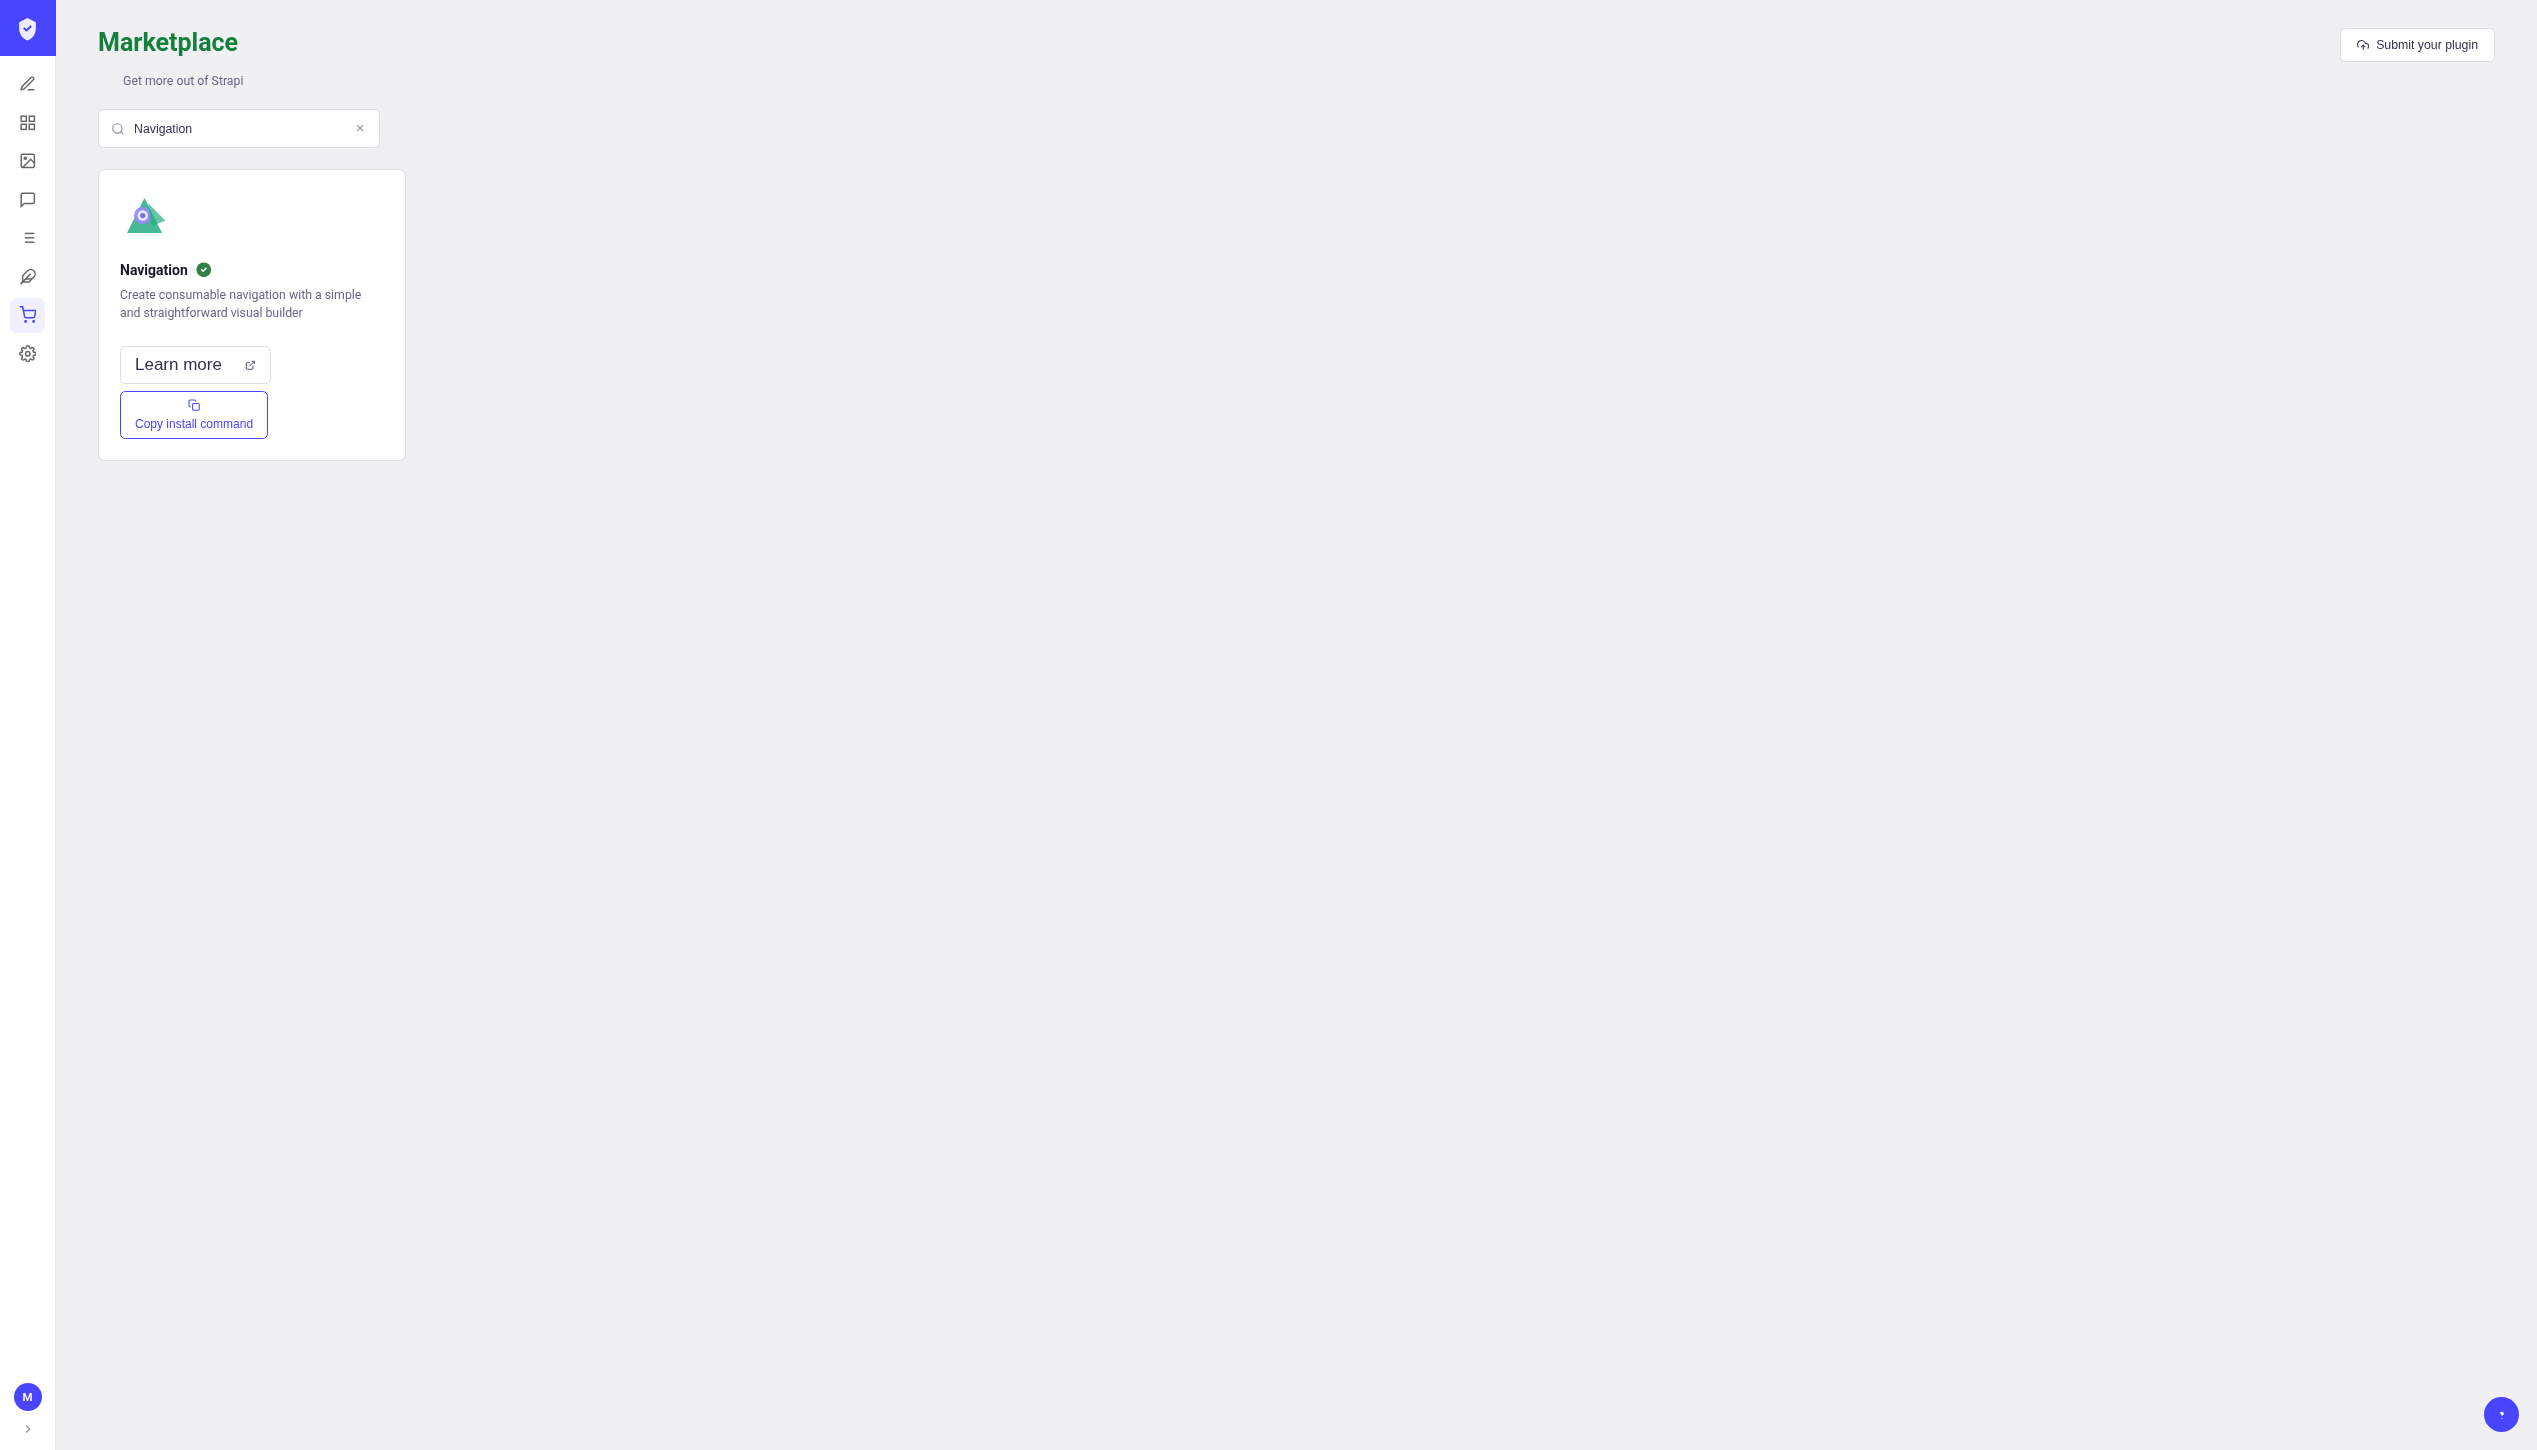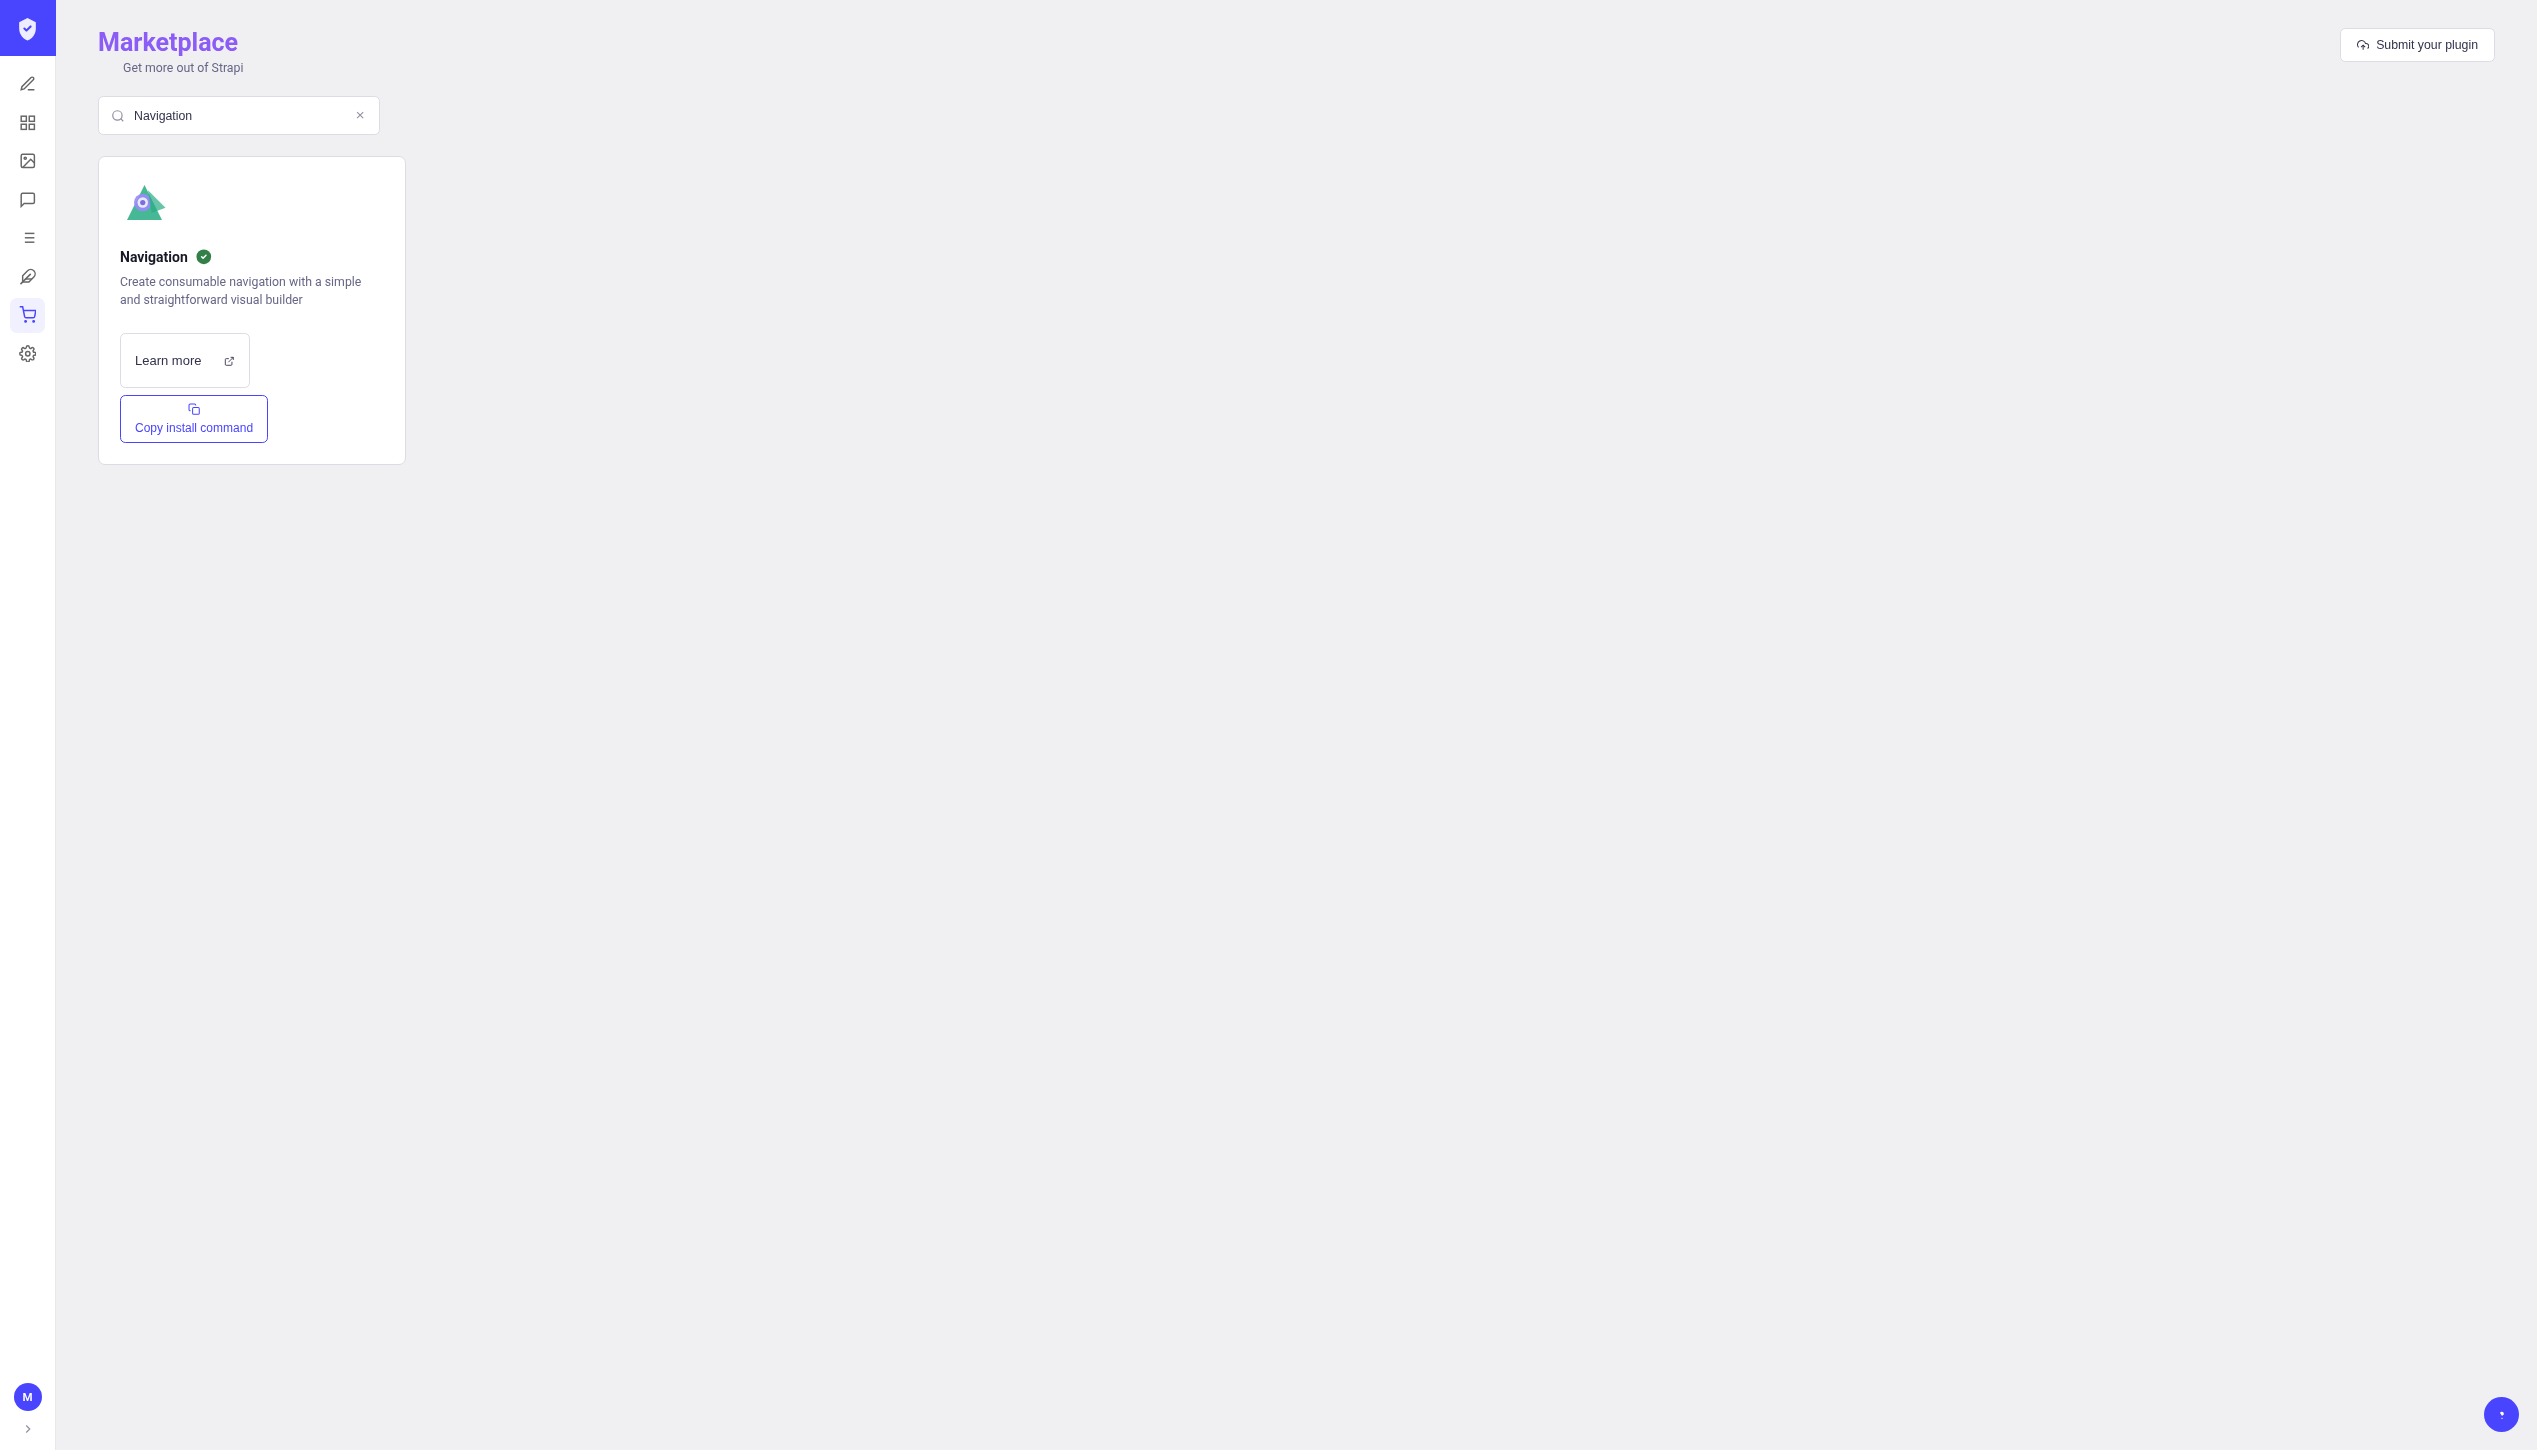--- a/index.html
+++ b/index.html
@@ -122,22 +122,22 @@
       justify-content: space-between;
       padding: 28px 42px 21px;
       background: #f0f0f3;
     }
 
     .header-title-group {}
 
     .page-title {
       font-size: 25px;
       font-weight: 700;
-      color: #8b5cf6;
-      margin-bottom: 4px;
+      color: #15803d;
+      margin-bottom: 17px;
     }
 
     .page-subtitle {
       font-size: 12.3px;
       color: #666687;
       margin-left: 25px;
     }
 
     .submit-plugin-btn {
       display: flex;
@@ -254,26 +254,26 @@
     .plugin-actions {
       display: flex;
       gap: 7px;
       flex-wrap: wrap;
     }
 
     .btn-learn-more {
       display: flex;
       align-items: center;
       gap: 23px;
-      padding: 19px 14px;
+      padding: 8px 14px;
       border: 0.9px solid #dcdce4;
       border-radius: 5.3px;
       background: #fff;
       color: #32324d;
-      font-size: 13px;
+      font-size: 17px;
       font-weight: 500;
       cursor: pointer;
     }
 
     .btn-copy-install {
       display: flex;
       align-items: center;
       gap: 5.3px;
       padding: 7px 14px;
       border: 0.9px solid #4945ff;

